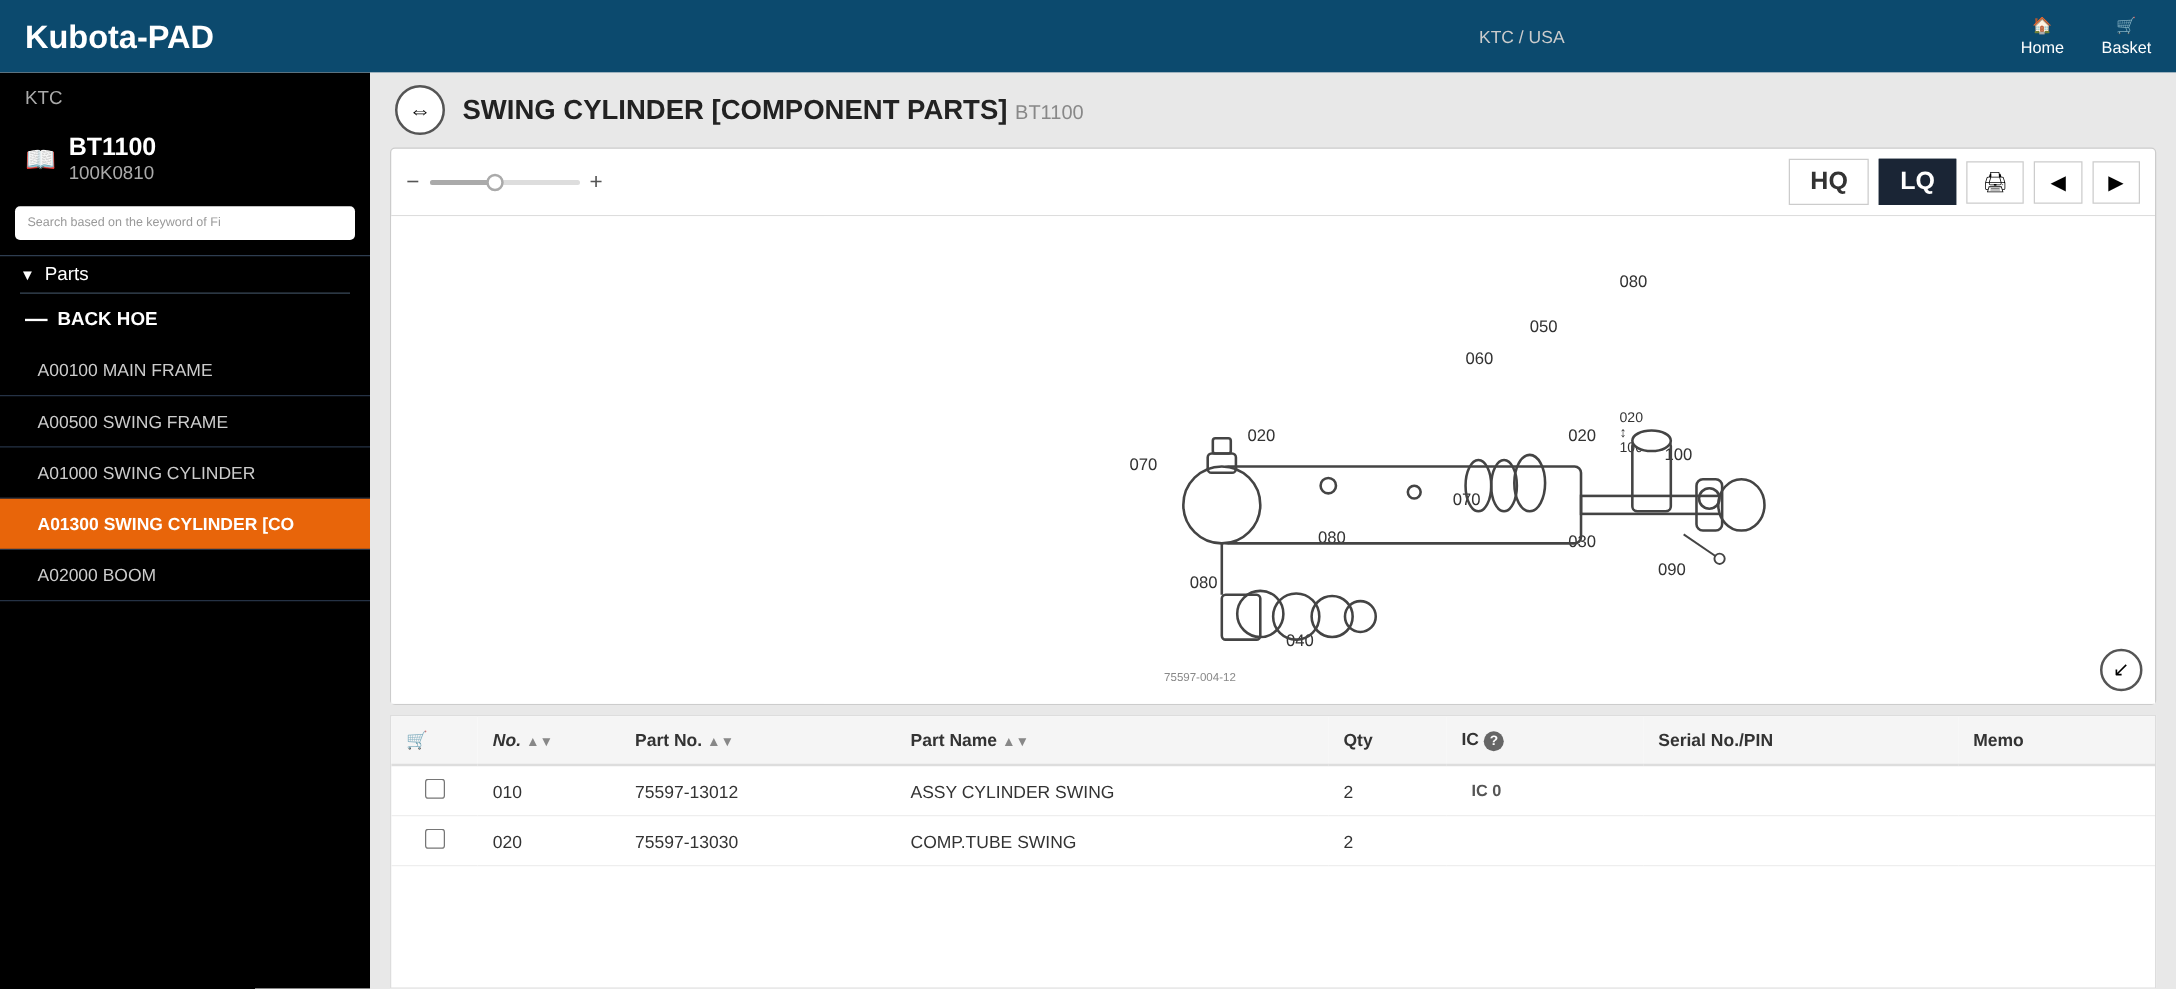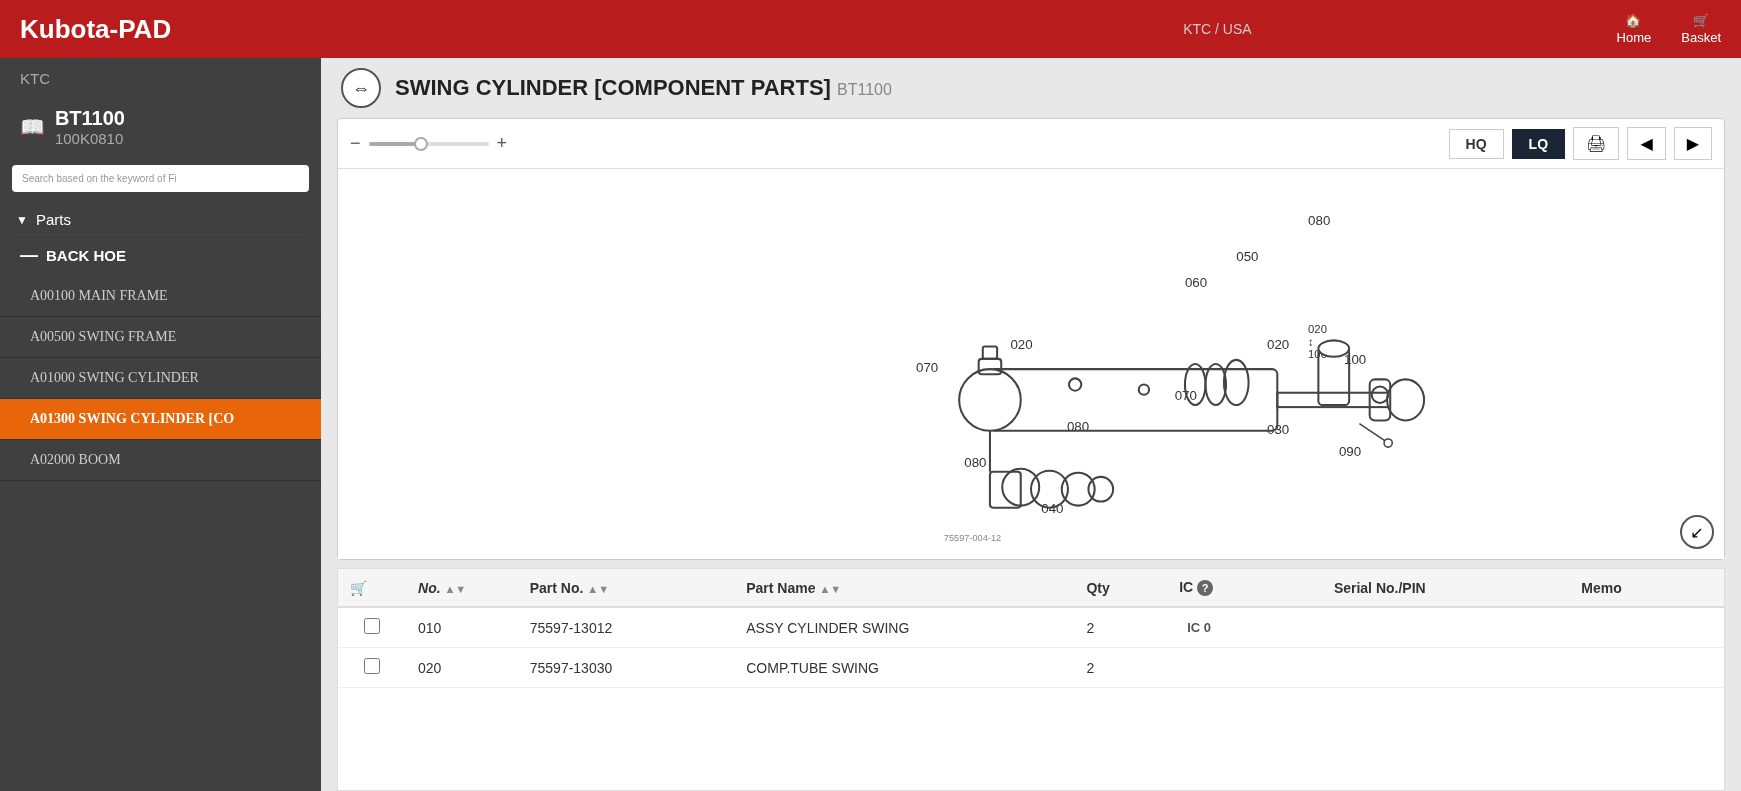--- a/index.html
+++ b/index.html
@@ -1,20 +1,20 @@
 <!DOCTYPE html>
 <html><head>
   <meta charset="utf-8">
   <style>
     * { box-sizing: border-box; margin: 0; padding: 0; }
     body { font-family: Arial, sans-serif; background: #e8e8e8; display: flex; flex-direction: column; height: 791px; overflow: hidden; }
 
     
     .header {
-      background: #b91c1c;
+      background: #0c4a6e;
       color: white;
       display: flex;
       align-items: center;
       padding: 0 20px;
       height: 58px;
       flex-shrink: 0;
     }
     .header-logo {
       font-size: 26px;
       font-weight: bold;
@@ -44,22 +44,22 @@
 
     
     .main-layout {
       display: flex;
       flex: 1;
       overflow: hidden;
     }
 
     
     .sidebar {
-      width: 321px;
-      background: #404040;
+      width: 296px;
+      background: #000000;
       color: white;
       display: flex;
       flex-direction: column;
       flex-shrink: 0;
       overflow: hidden;
     }
     .sidebar-ktc {
       padding: 12px 20px;
       font-size: 15px;
       color: #aaa;
@@ -103,21 +103,20 @@
       align-items: center;
       gap: 8px;
       font-size: 15px;
       font-weight: bold;
       color: white;
     }
     .sidebar-section-header .dash { font-size: 18px; }
     .sidebar-nav-list {
       overflow-y: auto;
       flex: 1;
-      font-family: Liberation Serif, serif;
     }
     .sidebar-nav-item {
       padding: 12px 20px 12px 30px;
       font-size: 14px;
       color: #ccc;
       cursor: pointer;
       border-bottom: 1px solid #253245;
     }
     .sidebar-nav-item.active {
       background: #e8650a;
@@ -212,21 +211,21 @@
       height: 14px;
       border-radius: 50%;
       background: white;
       border: 2px solid #aaa;
     }
     .toolbar-spacer { flex: 1; }
     .quality-btn {
       padding: 6px 16px;
       border: 1px solid #ccc;
       cursor: pointer;
-      font-size: 14px;
+      font-size: 20px;
       font-weight: bold;
     }
     .quality-btn.active {
       background: #1a2535;
       color: white;
       border-color: #1a2535;
     }
     .quality-btn.inactive {
       background: white;
       color: #333;

